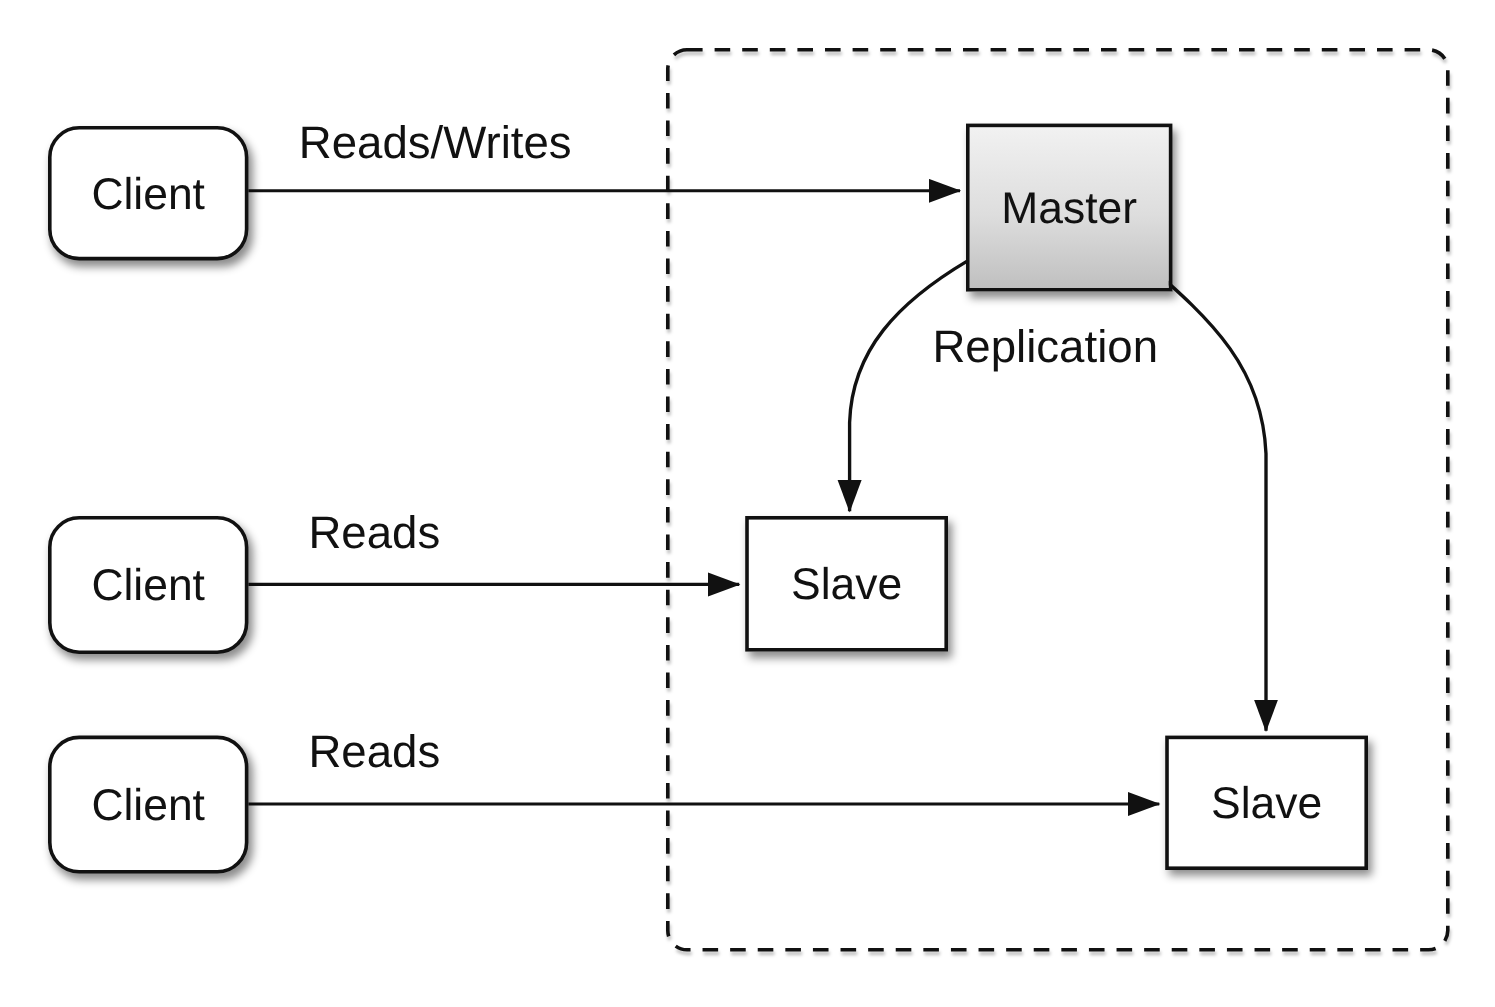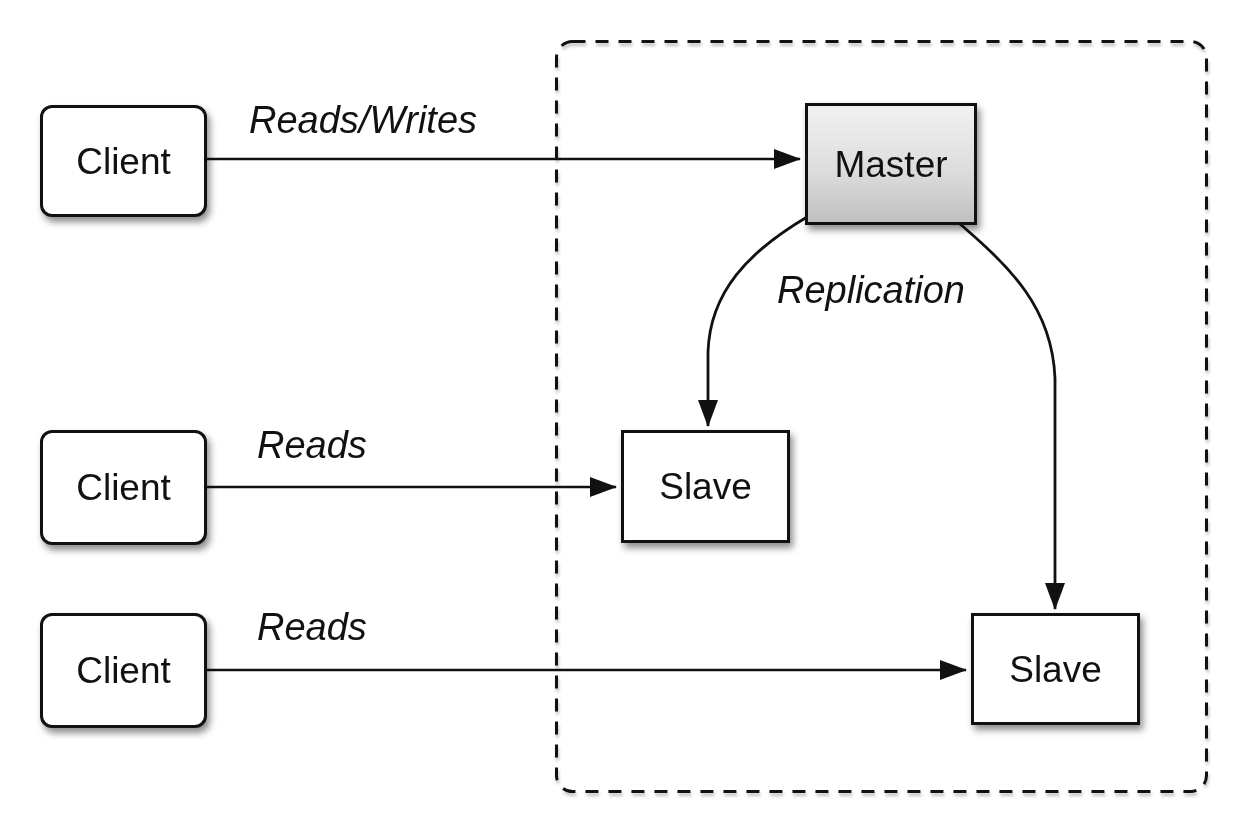--- a/index.html
+++ b/index.html
@@ -30,38 +30,37 @@
     background: #ffffff;
     display: flex;
     align-items: center;
     justify-content: center;
     font-size: 37px;
     line-height: 1;
     color: #111111;
     box-shadow: 3px 5px 7px rgba(0,0,0,0.45);
   }
   .node.rounded {
-    border-radius: 12px;
+    border-radius: 26px;
   }
   .node.master {
     background: linear-gradient(180deg, #f1f1f1 0%, #dddddd 55%, #c0c0c0 100%);
   }
   .edge-label {
     position: absolute;
     font-size: 38px;
     line-height: 1.1;
     color: #111111;
     white-space: nowrap;
-    font-style: italic;
   }
   
   #client-top    { left: 40px;  top: 105px; width: 167px; height: 112px; }
   #client-middle { left: 40px;  top: 430px; width: 167px; height: 115px; }
   #client-bottom { left: 40px;  top: 613px; width: 167px; height: 115px; }
-  #master        { left: 805px; top: 103px; width: 172px; height: 122px; }
+  #master        { left: 805px; top: 103px; width: 172px; height: 140px; }
   #slave-left    { left: 621px; top: 430px; width: 169px; height: 113px; }
   #slave-right   { left: 971px; top: 613px; width: 169px; height: 112px; }
   
   #label-reads-writes { left: 249px; top: 100px; }
   #label-reads-middle { left: 257px; top: 425px; }
   #label-reads-bottom { left: 257px; top: 607px; }
   #label-replication  { left: 777px; top: 270px; text-align: right; }
 </style>
 </head>
 <body>

